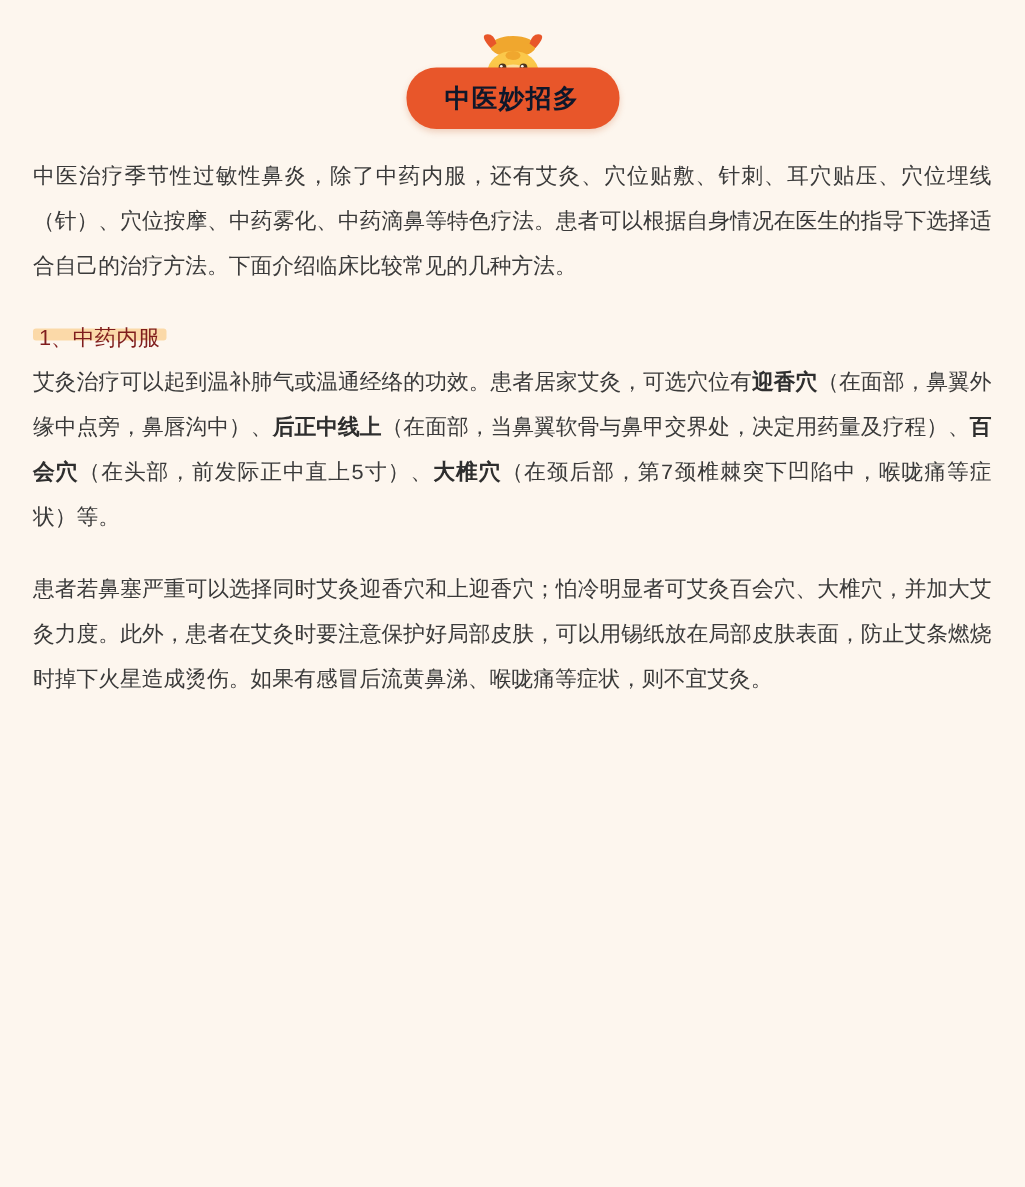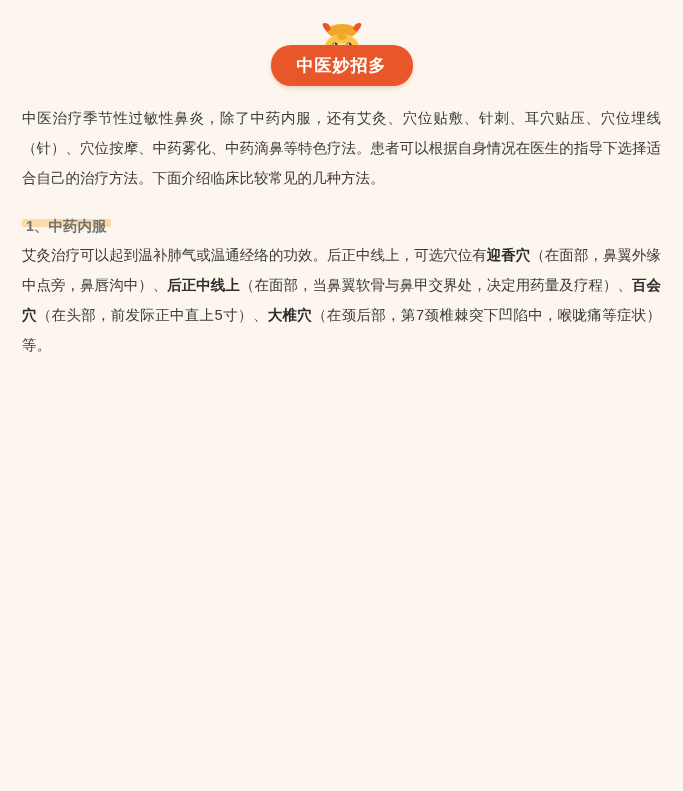--- a/index.html
+++ b/index.html
@@ -22,21 +22,21 @@
   .banner-wrap {
     position: relative;
     height: 104px;
     display: flex;
     align-items: flex-end;
     justify-content: center;
   }
   .banner {
     position: relative;
     background: #e8562a;
-    color: #ffffff;
+    color: #0f172a;
     border-radius: 20px;
     padding: 9px 26px;
     font-size: 17px;
     font-weight: bold;
     letter-spacing: 1px;
     box-shadow: 0 2px 4px rgba(200,90,40,0.25);
     margin-bottom: 18px;
   }
   .mascot {
     position: absolute;
@@ -56,22 +56,22 @@
     color: #3a3a3a;
     font-family: Liberation Mono, monospace;
   }
   .bold { font-weight: bold; color: #2e2e2e; }
 
   
   .section-head {
     display: inline-block;
     position: relative;
     font-size: 14.5px;
-    font-weight: bold;
-    color: #737373;
+    font-weight: normal;
+    color: #7f1d1d;
     margin: 14px 0 14px 0;
     padding: 0 4px 1px 4px;
   }
   .section-head .hl {
     position: absolute;
     left: 0; right: 0;
     bottom: 0;
     height: 8px;
     background: #fbd9a8;
     z-index: 0;
@@ -103,16 +103,17 @@
     </svg>
     <div class="banner">
       <span>中医妙招多</span>
     </div>
   </div>
 
   <p class="para">中医治疗季节性过敏性鼻炎，除了中药内服，还有艾灸、穴位贴敷、针刺、耳穴贴压、穴位埋线（针）、穴位按摩、中药雾化、中药滴鼻等特色疗法。患者可以根据自身情况在医生的指导下选择适合自己的治疗方法。下面介绍临床比较常见的几种方法。</p>
 
   <div id="sections">
       <div class="head-block"><div class="section-head"><span class="hl"></span><span class="txt">1、中药内服</span></div></div>
-      <p class="para"><span>艾灸治疗可以起到温补肺气或温通经络的功效。后正中线上，可选穴位有</span><span class="bold">迎香穴</span><span>（在面部，鼻翼外缘中点旁，鼻唇沟中）、</span><span class="bold">后正中线上</span><span>（在面部，当鼻翼软骨与鼻甲交界处，决定用药量及疗程）、</span><span class="bold">百会穴</span><span>（在头部，前发际正中直上5寸）、</span><span class="bold">大椎穴</span><span>（在颈后部，第7颈椎棘突下凹陷中，喉咙痛等症状）等。</span></p>
+      <p class="para"><span>艾灸治疗可以起到温补肺气或温通经络的功效。患者居家艾灸，可选穴位有</span><span class="bold">迎香穴</span><span>（在面部，鼻翼外缘中点旁，鼻唇沟中）、</span><span class="bold">后正中线上</span><span>（在面部，当鼻翼软骨与鼻甲交界处，决定用药量及疗程）、</span><span class="bold">百会穴</span><span>（在头部，前发际正中直上5寸）、</span><span class="bold">大椎穴</span><span>（在颈后部，第7颈椎棘突下凹陷中，喉咙痛等症状）等。</span></p>
+      <p class="para"><span>患者若鼻塞严重可以选择同时艾灸迎香穴和上迎香穴；怕冷明显者可艾灸百会穴、大椎穴，并加大艾灸力度。此外，患者在艾灸时要注意保护好局部皮肤，可以用锡纸放在局部皮肤表面，防止艾条燃烧时掉下火星造成烫伤。如果有感冒后流黄鼻涕、喉咙痛等症状，则不宜艾灸。</span></p>
     </div>
 
 </div>
 
 </body></html>

